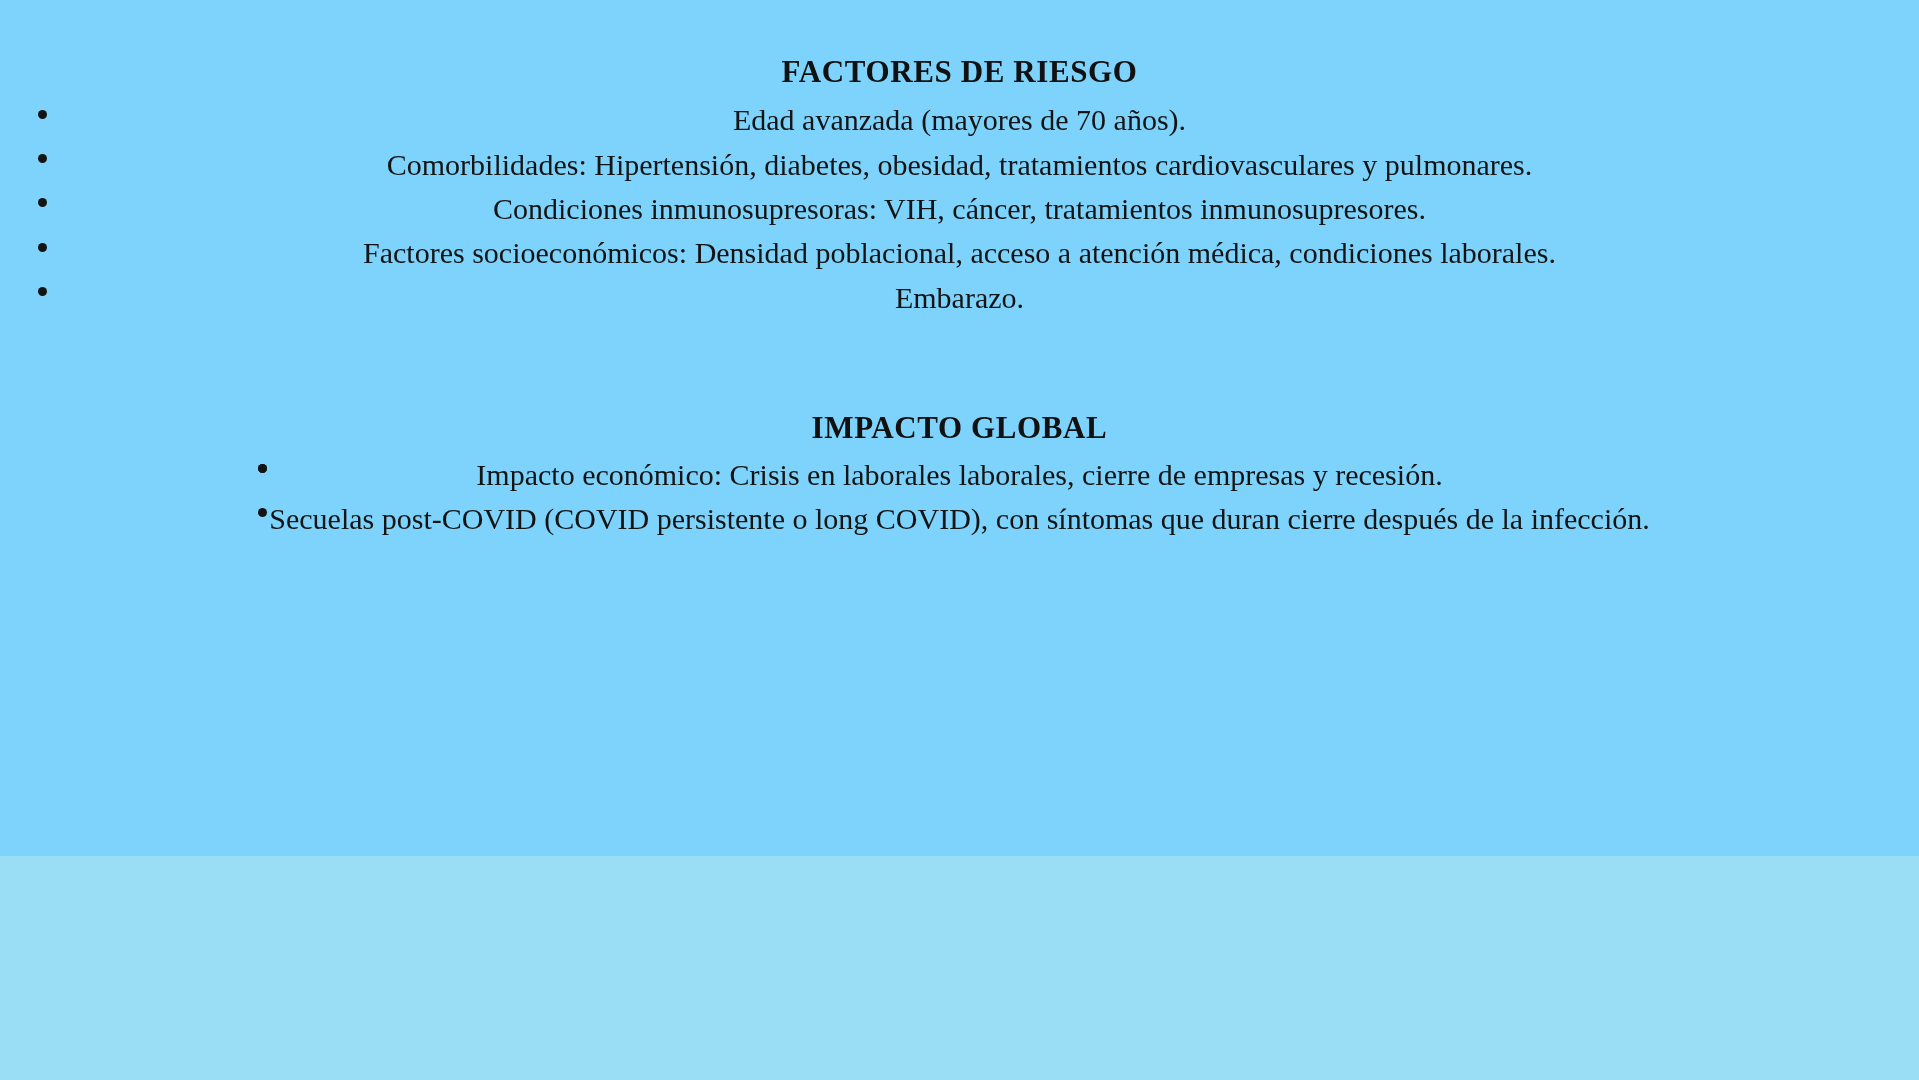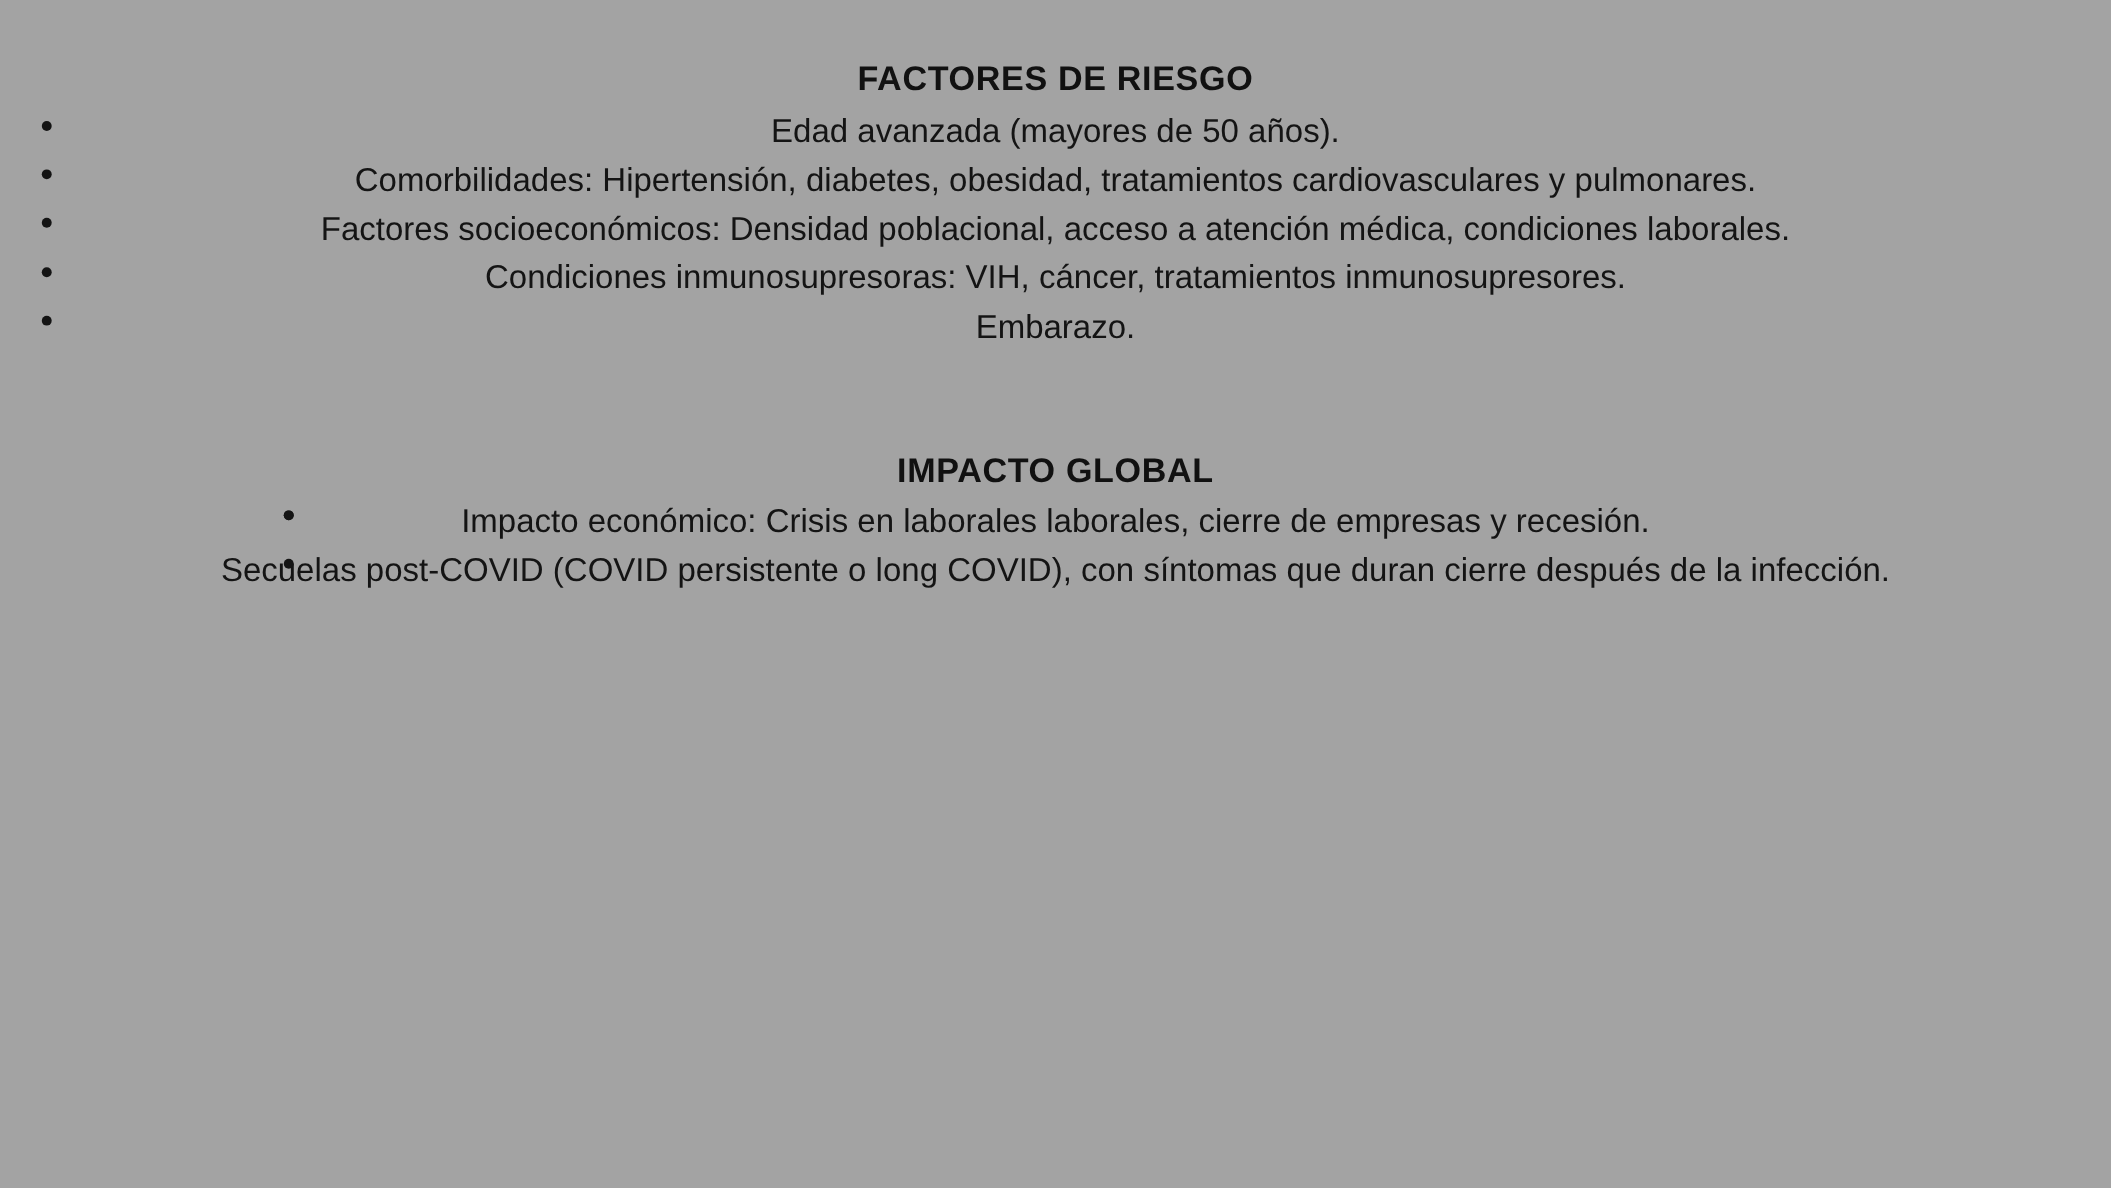--- a/index.html
+++ b/index.html
@@ -11,24 +11,25 @@
     height: 1080px;
     background: #9ADEF5;
     font-family: "Liberation Sans", sans-serif;
     color: #141414;
     overflow: hidden;
   }
 
   .slide {
     position: relative;
     width: 1919px;
-    height: 1080px;
-    background: #a3a3a3;
+    height: 856px;
+    background: #7dd3fc;
     box-sizing: border-box;
     padding: 52px 30px 0 30px;
+    font-family: Liberation Serif, serif;
   }
 
   .section {
     width: 100%;
   }
 
   .section-title {
     text-align: center;
     font-weight: 700;
     font-size: 31px;
@@ -92,33 +93,33 @@
 <body>
 
 <div class="slide">
 
   <div class="section group-risk">
     <h2 class="section-title">FACTORES DE RIESGO</h2>
 
     <ul class="bullet-list">
       <li class="bullet-item">
         <span class="dot"></span>
-        <span>Edad avanzada (mayores de 50 años).</span>
+        <span>Edad avanzada (mayores de 70 años).</span>
       </li>
       <li class="bullet-item">
         <span class="dot"></span>
         <span>Comorbilidades: Hipertensión, diabetes, obesidad, tratamientos cardiovasculares y pulmonares.</span>
       </li>
       <li class="bullet-item">
         <span class="dot"></span>
-        <span>Factores socioeconómicos: Densidad poblacional, acceso a atención médica, condiciones laborales.</span>
+        <span>Condiciones inmunosupresoras: VIH, cáncer, tratamientos inmunosupresores.</span>
       </li>
       <li class="bullet-item">
         <span class="dot"></span>
-        <span>Condiciones inmunosupresoras: VIH, cáncer, tratamientos inmunosupresores.</span>
+        <span>Factores socioeconómicos: Densidad poblacional, acceso a atención médica, condiciones laborales.</span>
       </li>
       <li class="bullet-item">
         <span class="dot"></span>
         <span>Embarazo.</span>
       </li>
     </ul>
   </div>
 
   <div class="spacer"></div>
 

